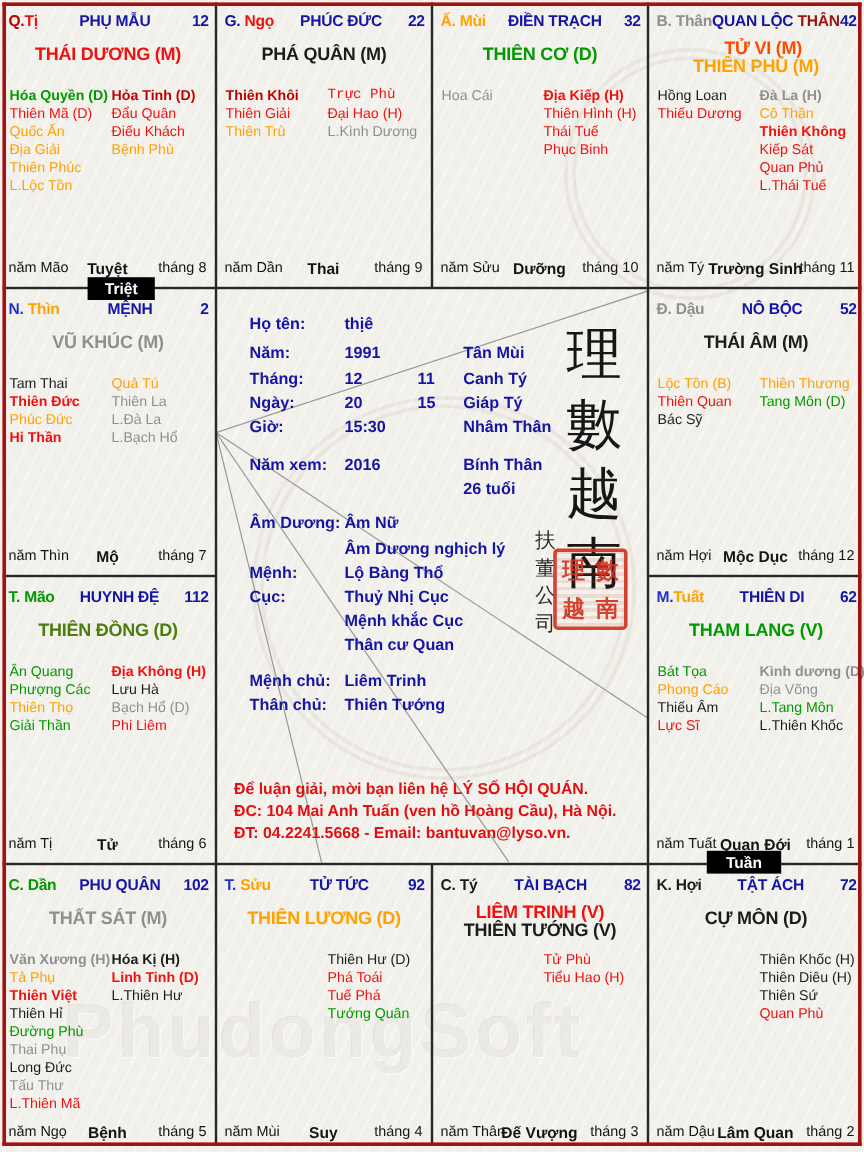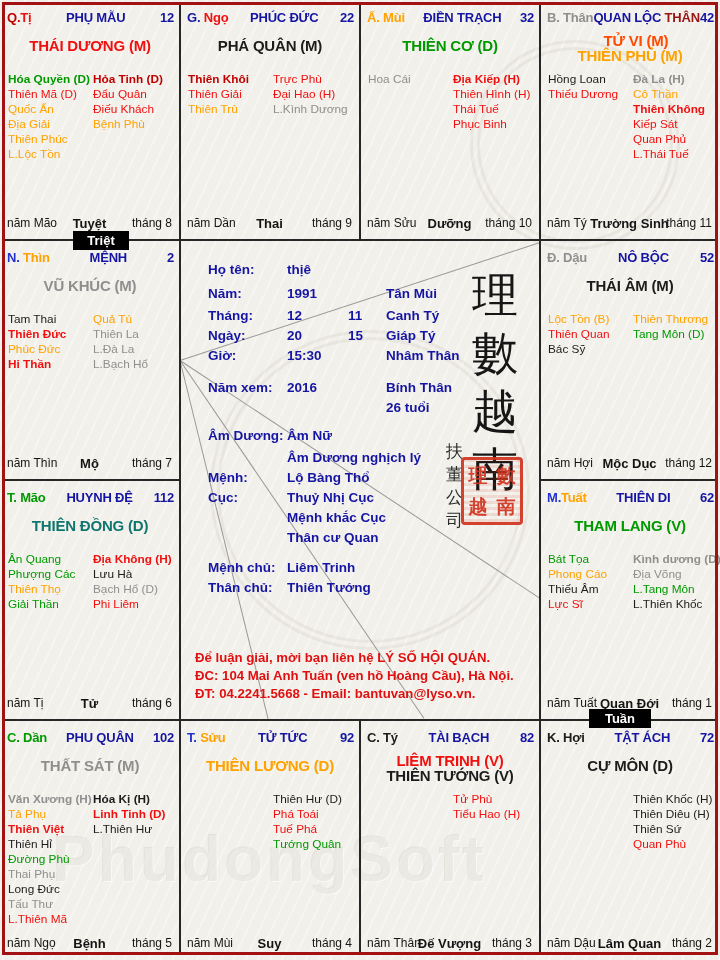--- a/index.html
+++ b/index.html
@@ -103,21 +103,21 @@
         </div>
         <div class="mains">
           <span class="sitem" style="color: rgb(28, 28, 28);">PHÁ QUÂN (M)</span>
         </div>
         <div class="scol l">
           <span class="sitem" style="color: rgb(192, 0, 0); font-weight: bold;">Thiên Khôi</span>
           <span class="sitem" style="color: rgb(240, 16, 16);">Thiên Giải</span>
           <span class="sitem" style="color: rgb(255, 162, 0);">Thiên Trù</span>
         </div>
         <div class="scol r">
-          <span class="sitem" style="color: rgb(240, 16, 16);">Trực Phù</span>
+          <span class="sitem" style="color: rgb(240, 16, 16); font-family: Liberation Mono, monospace;">Trực Phù</span>
           <span class="sitem" style="color: rgb(240, 16, 16);">Đại Hao (H)</span>
           <span class="sitem" style="color: rgb(143, 143, 143);">L.Kình Dương</span>
         </div>
         <div class="cfoot">
           <span class="fy">năm Dần</span>
           <span class="fs">Thai</span>
           <span class="fm">tháng 9</span>
         </div>
       </div>
       <div class="cell" style="left: 360px; top: 0px;">
@@ -223,21 +223,21 @@
           <span class="fm">tháng 12</span>
         </div>
       </div>
       <div class="cell" style="left: 0px; top: 480px;">
         <div class="chead">
           <span><span style="color: rgb(0, 153, 0);">T.</span><span style="color: rgb(0, 153, 0);"> Mão</span></span>
           <span class="pname"><span style="color: rgb(21, 21, 163);">HUYNH ĐỆ</span></span>
           <span style="color: rgb(21, 21, 163);">112</span>
         </div>
         <div class="mains">
-          <span class="sitem" style="color: #0f766e;">THIÊN ĐỒNG (D)</span>
+          <span class="sitem" style="color: #4d7c0f;">THIÊN ĐỒNG (D)</span>
         </div>
         <div class="scol l">
           <span class="sitem" style="color: rgb(0, 153, 0);">Ân Quang</span>
           <span class="sitem" style="color: rgb(0, 153, 0);">Phượng Các</span>
           <span class="sitem" style="color: rgb(255, 162, 0);">Thiên Thọ</span>
           <span class="sitem" style="color: rgb(0, 153, 0);">Giải Thần</span>
         </div>
         <div class="scol r">
           <span class="sitem" style="color: rgb(240, 16, 16); font-weight: bold;">Địa Không (H)</span>
           <span class="sitem" style="color: rgb(28, 28, 28);">Lưu Hà</span>

